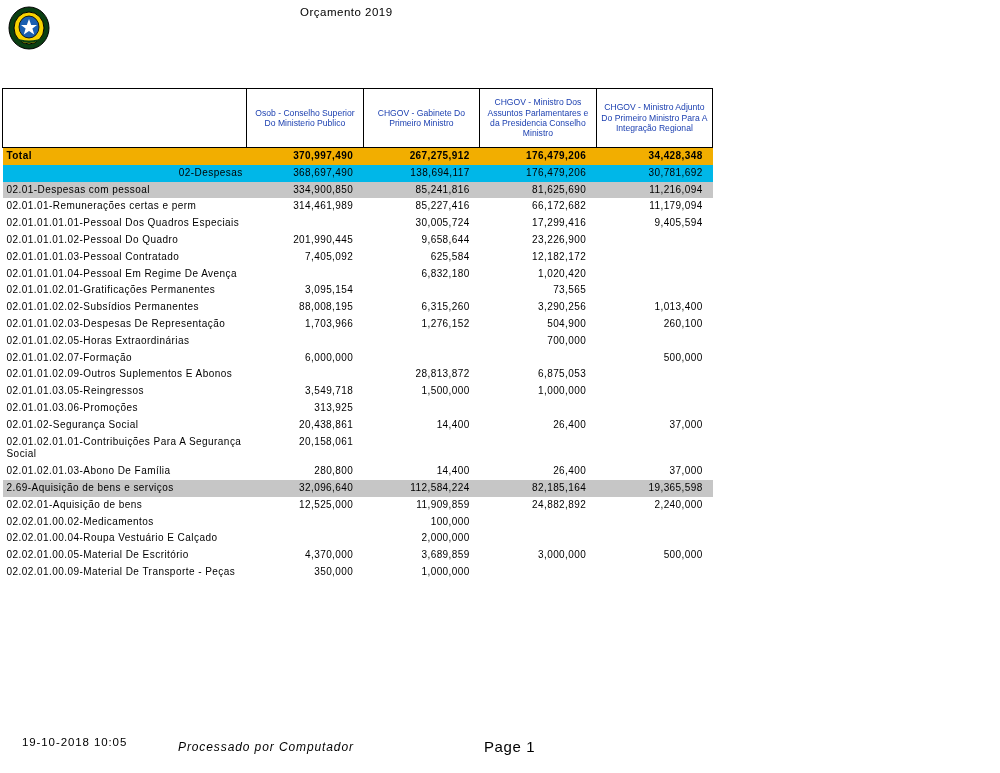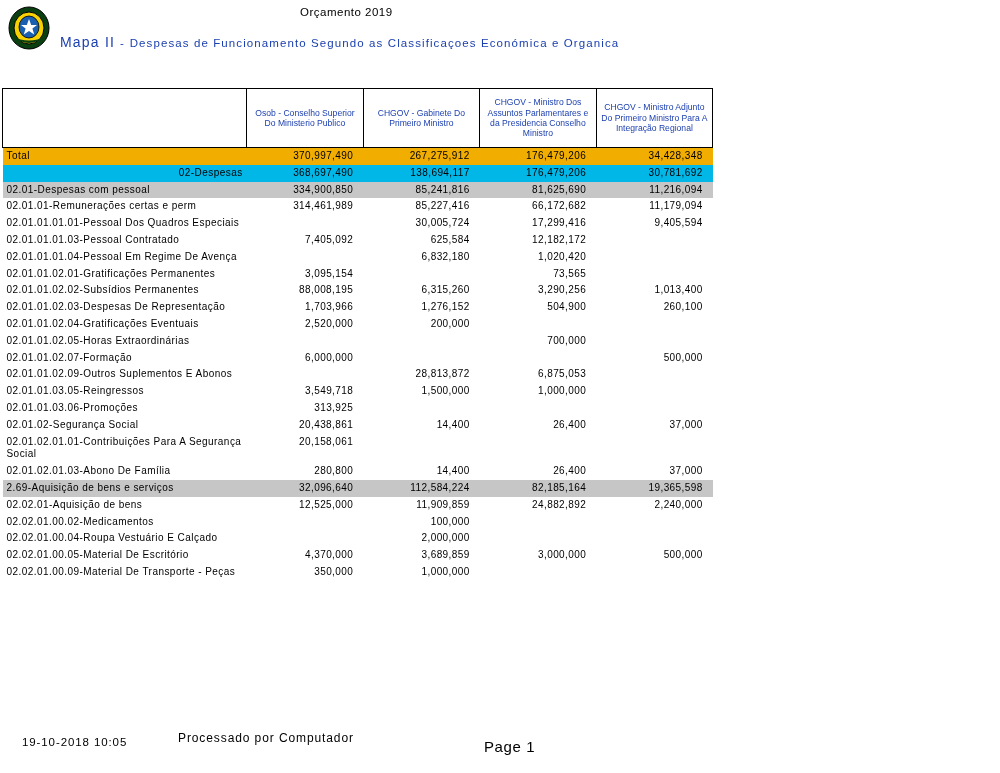--- a/index.html
+++ b/index.html
@@ -104,21 +104,21 @@
     white-space: nowrap;
   }
   tbody td.desc {
     text-align: left;
     padding-left: 4px;
   }
   tbody td.tail { border: none; }
 
   tr.r-total td {
     background: #f2ae00;
-    font-weight: normal;
+    font-weight: bold;
   }
   tr.r-total td.tail { background: transparent; }
 
   tr.r-cyan td {
     background: #00b7e8;
     text-align: right;
   }
   tr.r-cyan td.tail { background: transparent; }
 
   tr.r-grey td {
@@ -139,22 +139,23 @@
     letter-spacing: 0.9px;
   }
   .footer .f-date {
     position: absolute;
     left: 22px;
     top: 6px;
   }
   .footer .f-proc {
     position: absolute;
     left: 178px;
-    top: 1px;
+    top: 10px;
     font-size: 12px;
+    font-style: italic;
   }
   .footer .f-page {
     position: absolute;
     left: 484px;
     top: 8px;
     font-size: 15px;
     letter-spacing: 0.6px;
   }
 </style>
 </head>
@@ -167,25 +168,20 @@
       <ellipse cx="21" cy="22" rx="20" ry="21" fill="#0a3f12" stroke="#000" stroke-width="1"></ellipse>
       <ellipse cx="21" cy="22" rx="15" ry="16" fill="#f7d200" stroke="#000" stroke-width="1"></ellipse>
       <ellipse cx="21" cy="21" rx="10" ry="11" fill="#1b5fb0" stroke="#000" stroke-width="0.8"></ellipse>
       <path d="M21 13 L23.2 19 L29 19 L24.4 22.6 L26.2 28.4 L21 24.9 L15.8 28.4 L17.6 22.6 L13 19 L18.8 19 Z" fill="#ffffff"></path>
       <path d="M4 30 Q21 44 38 30 Q21 39 4 30 Z" fill="#0a3f12"></path>
     </svg>
   </div>
 
   <div class="budget-title">Orçamento    2019</div>
 
-  <div class="map-line">
-    <span class="map-label">Mapa II</span>
-    <span class="map-sub">-</span>
-    <span class="map-sub">Despesas de Funcionamento Segundo as Classificaçoes Económica e Organica</span>
-  </div>
 
 </div>
 
 <table class="report">
   <colgroup>
     <col class="c-desc">
     <col class="c-num">
     <col class="c-num">
     <col class="c-num">
     <col class="c-num">
@@ -236,20 +232,28 @@
       </tr>
       <tr class="r-plain">
         <td class="desc">02.01.01.01.01-Pessoal Dos Quadros Especiais</td>
         <td class="num"></td>
         <td class="num">30,005,724</td>
         <td class="num">17,299,416</td>
         <td class="num">9,405,594</td>
         <td class="tail"></td>
       </tr>
       <tr class="r-plain">
+        <td class="desc">02.01.01.01.02-Pessoal Do Quadro</td>
+        <td class="num">201,990,445</td>
+        <td class="num">9,658,644</td>
+        <td class="num">23,226,900</td>
+        <td class="num"></td>
+        <td class="tail"></td>
+      </tr>
+      <tr class="r-plain">
         <td class="desc">02.01.01.01.03-Pessoal Contratado</td>
         <td class="num">7,405,092</td>
         <td class="num">625,584</td>
         <td class="num">12,182,172</td>
         <td class="num"></td>
         <td class="tail"></td>
       </tr>
       <tr class="r-plain">
         <td class="desc">02.01.01.01.04-Pessoal Em Regime De Avença</td>
         <td class="num"></td>
@@ -273,28 +277,20 @@
         <td class="num">3,290,256</td>
         <td class="num">1,013,400</td>
         <td class="tail"></td>
       </tr>
       <tr class="r-plain">
         <td class="desc">02.01.01.02.03-Despesas De Representação</td>
         <td class="num">1,703,966</td>
         <td class="num">1,276,152</td>
         <td class="num">504,900</td>
         <td class="num">260,100</td>
-        <td class="tail"></td>
-      </tr>
-      <tr class="r-plain">
-        <td class="desc">02.01.01.02.04-Gratificações Eventuais</td>
-        <td class="num">2,520,000</td>
-        <td class="num">200,000</td>
-        <td class="num"></td>
-        <td class="num"></td>
         <td class="tail"></td>
       </tr>
       <tr class="r-plain">
         <td class="desc">02.01.01.02.05-Horas Extraordinárias</td>
         <td class="num"></td>
         <td class="num"></td>
         <td class="num">700,000</td>
         <td class="num"></td>
         <td class="tail"></td>
       </tr>

